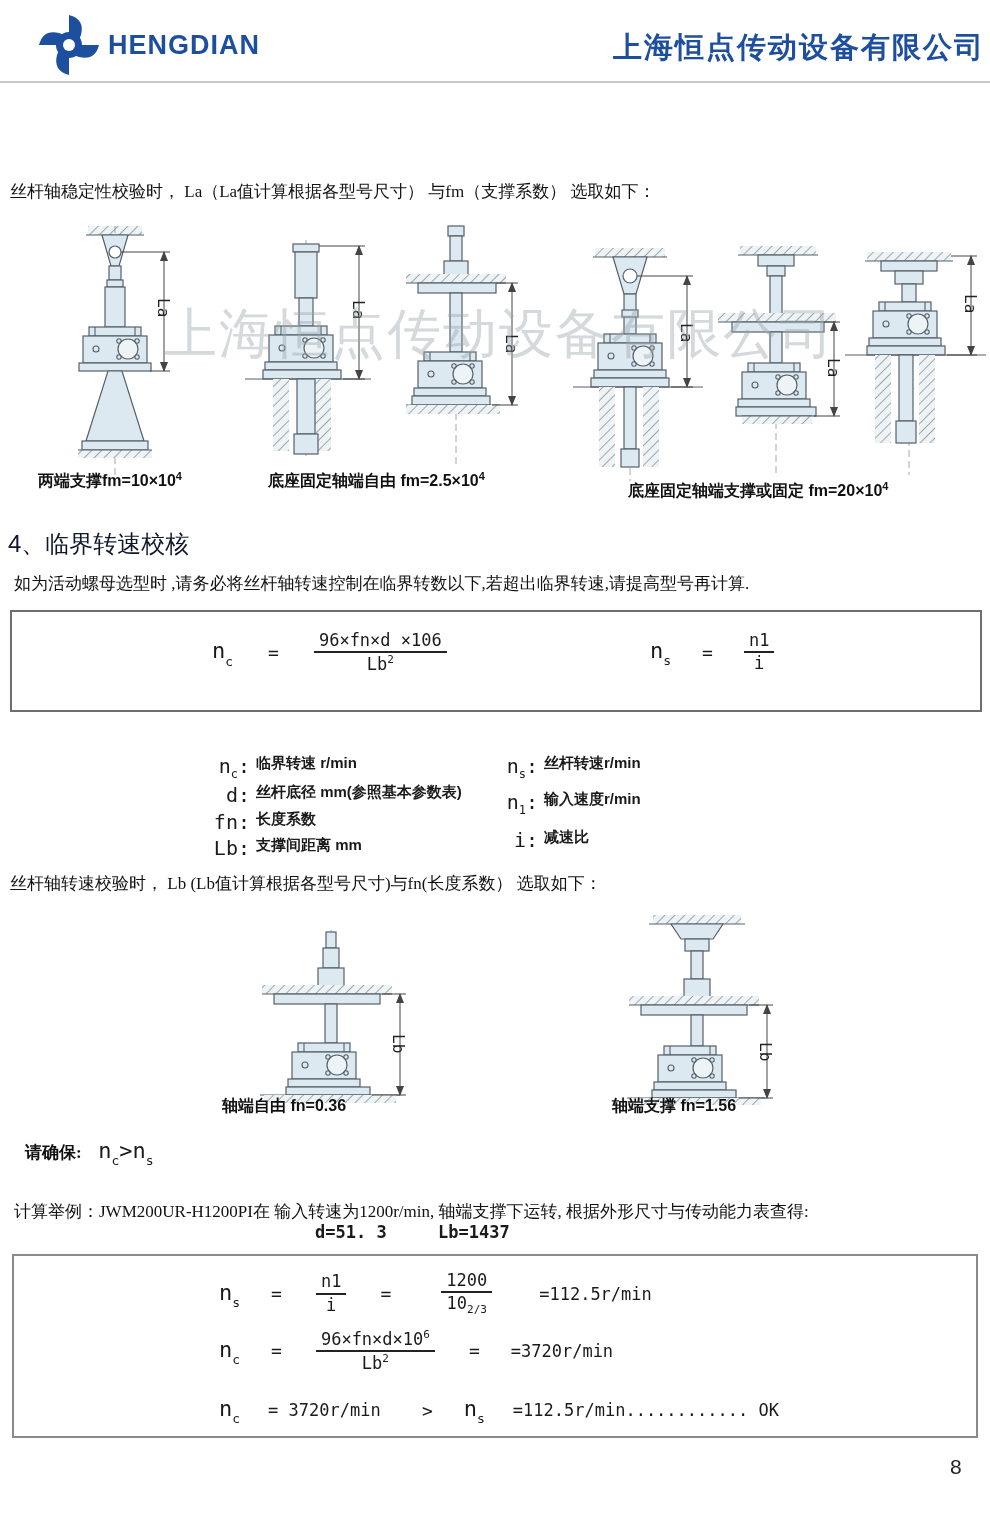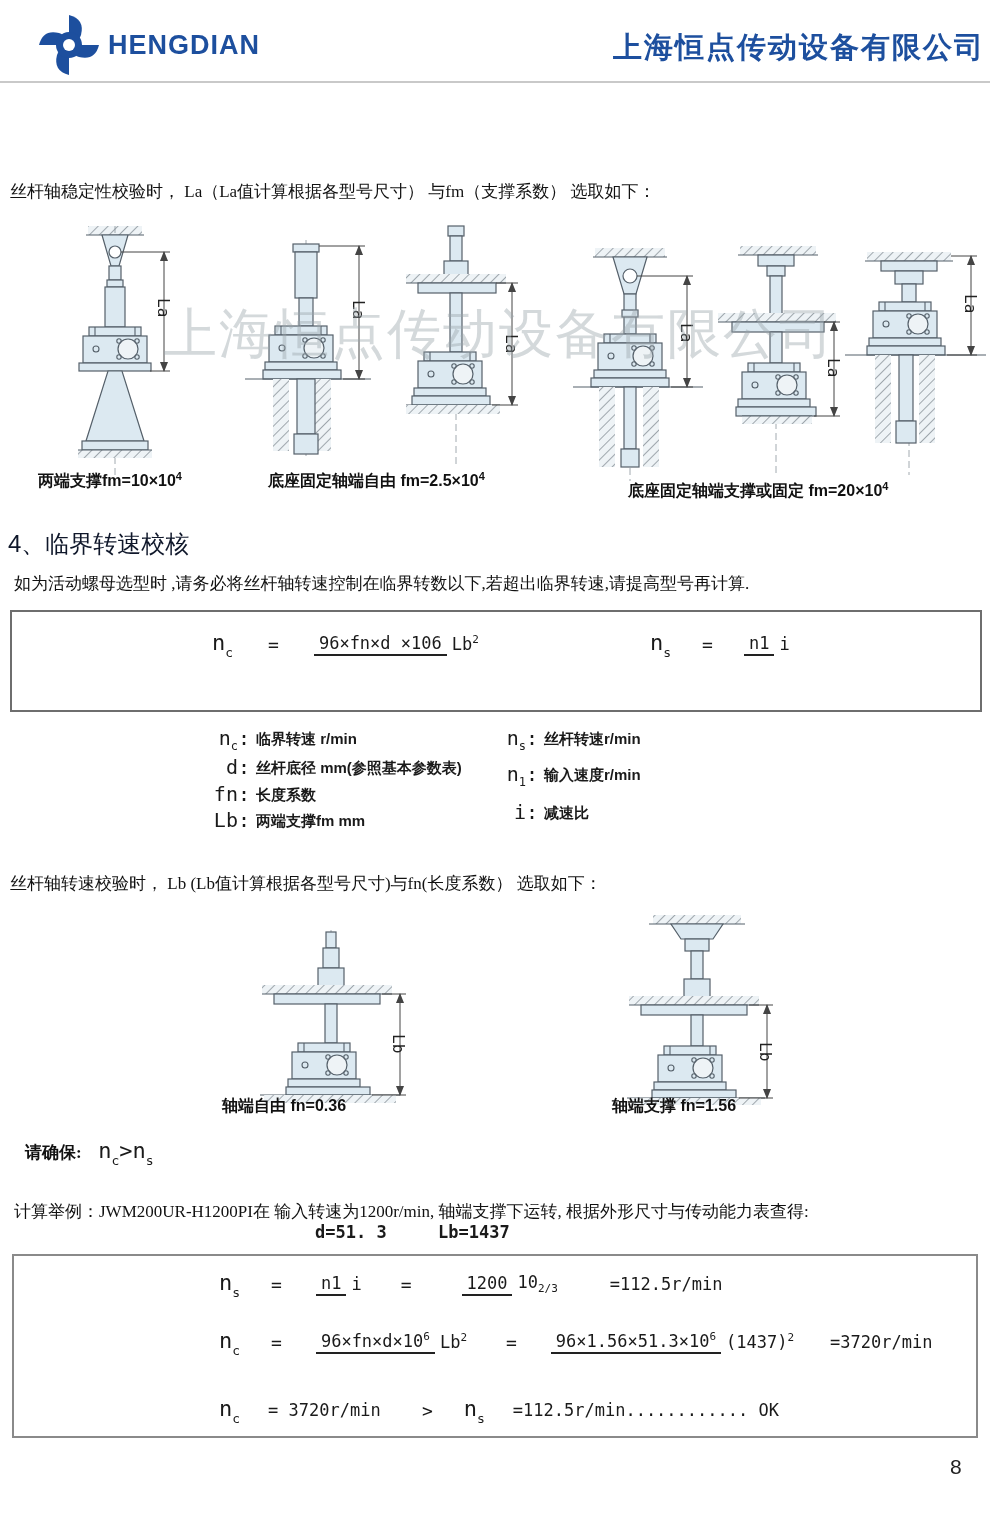--- a/index.html
+++ b/index.html
@@ -32,31 +32,31 @@
         white-space:nowrap;font-family:"Liberation Serif",serif;}
 
   .cap{font-size:16px;font-weight:bold;color:#111;white-space:nowrap;}
   .cap sup{font-size:11px;}
 
   
   .fbox{border:2px solid #6e6e6e;background:#fff;}
   .mono{font-family:"DejaVu Sans Mono",monospace;}
   .fvar{font-family:"DejaVu Sans Mono",monospace;font-size:22px;}
   .fvar sub{font-size:13px;position:relative;top:2px;}
-  .frac{display:inline-flex;flex-direction:row;align-items:center;vertical-align:middle;
+  .frac{display:inline-flex;flex-direction:column;align-items:center;vertical-align:middle;
         font-family:"DejaVu Sans Mono",monospace;font-size:17px;line-height:1.25;}
   .frac .fnum{padding:0 5px;border-bottom:2px solid #222;white-space:nowrap;}
   .frac .fden{padding:0 5px;white-space:nowrap;}
   .frac sup{font-size:11px;} .frac sub{font-size:11px;}
   .feq{font-family:"DejaVu Sans Mono",monospace;font-size:18px;padding:0 3px;}
   .fres{font-family:"DejaVu Sans Mono",monospace;font-size:17px;white-space:nowrap;}
   .fline{display:flex;align-items:center;gap:28px;}
 
   
-  .defrow{position:absolute;display:flex;align-items:center;}
+  .defrow{position:absolute;display:flex;align-items:flex-start;margin-top:28px;}
   .defsym{display:inline-block;text-align:right;font-family:"DejaVu Sans Mono",monospace;font-size:20px;}
   .defsym sub{font-size:12px;}
   .defdesc{font-size:15px;font-weight:bold;margin-left:6px;white-space:nowrap;}
 
   #page-num{font-size:21px;color:#222;}
 </style>
 </head>
 <body>
 
 <div id="page">
@@ -265,21 +265,21 @@
   <div class="defrow" style="left:175px;top:755px">
     <span class="defsym" style="width:75px"><span>d</span><sub></sub><span>:</span></span>
     <span class="defdesc">丝杆底径  mm(参照基本参数表)</span>
   </div>
   <div class="defrow" style="left:175px;top:782px">
     <span class="defsym" style="width:75px"><span>fn</span><sub></sub><span>:</span></span>
     <span class="defdesc">长度系数</span>
   </div>
   <div class="defrow" style="left:175px;top:808px">
     <span class="defsym" style="width:75px"><span>Lb</span><sub></sub><span>:</span></span>
-    <span class="defdesc">两端支撑fm  mm</span>
+    <span class="defdesc">支撑间距离  mm</span>
   </div>
   <div class="defrow" style="left:490px;top:726px">
     <span class="defsym" style="width:48px"><span>n</span><sub>s</sub><span>:</span></span>
     <span class="defdesc">丝杆转速r/min</span>
   </div>
   <div class="defrow" style="left:490px;top:762px">
     <span class="defsym" style="width:48px"><span>n</span><sub>1</sub><span>:</span></span>
     <span class="defdesc">输入速度r/min</span>
   </div>
   <div class="defrow" style="left:490px;top:800px">
@@ -366,24 +366,20 @@
     </div>
 
     <div class="abs fline" style="left:205px;top:72px">
       <span class="fvar"><span>n</span><sub>c</sub></span>
       <span class="feq">=</span>
       <span class="frac" style="margin:0 3px">
         <span class="fnum"><span>96×fn×d×10</span><sup>6</sup></span>
         <span class="fden"><span>Lb</span><sup>2</sup></span>
       </span>
       <span class="feq">=</span>
-      <span class="frac" style="margin:0 3px">
-        <span class="fnum"><span>96×1.56×51.3×10</span><sup>6</sup></span>
-        <span class="fden"><span>(1437)</span><sup>2</sup></span>
-      </span>
       <span class="fres">=3720r/min</span>
     </div>
 
     <div class="abs fline" style="left:205px;top:140px">
       <span class="fvar"><span>n</span><sub>c</sub></span>
       <span class="fres" style="white-space:pre">= 3720r/min </span>
       <span class="feq">&gt;</span>
       <span class="fvar"><span>n</span><sub>s</sub></span>
       <span class="fres">=112.5r/min............ OK</span>
     </div>

